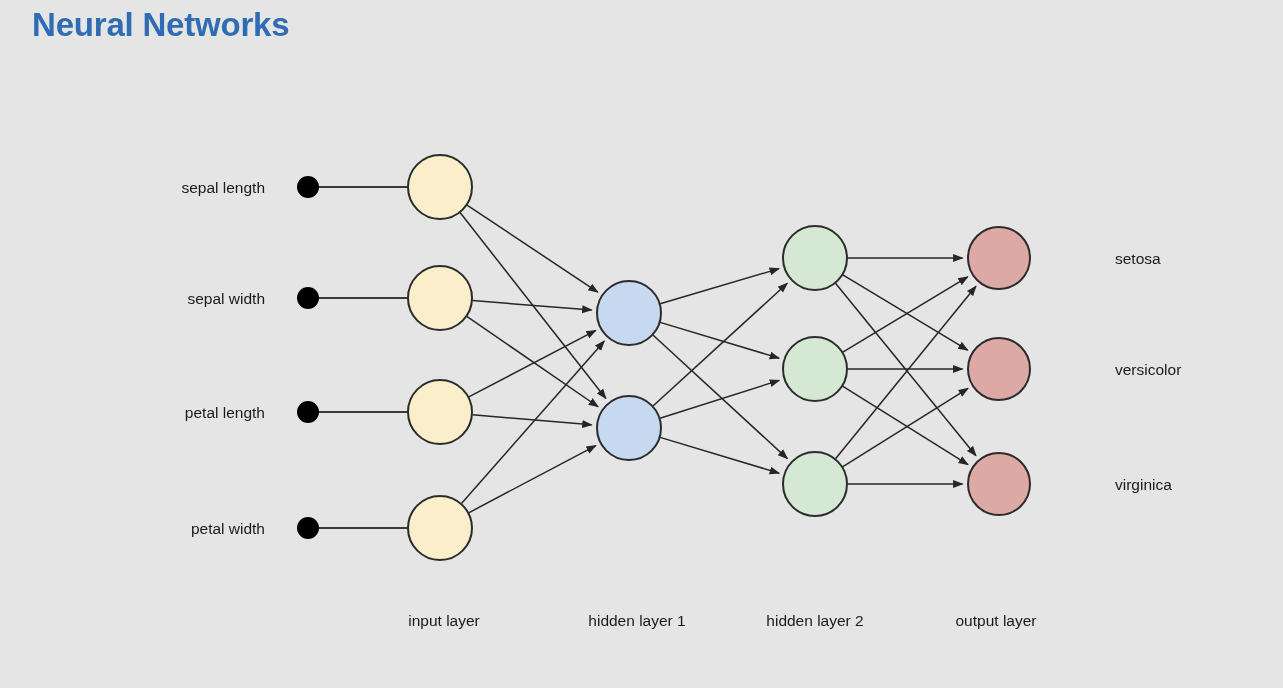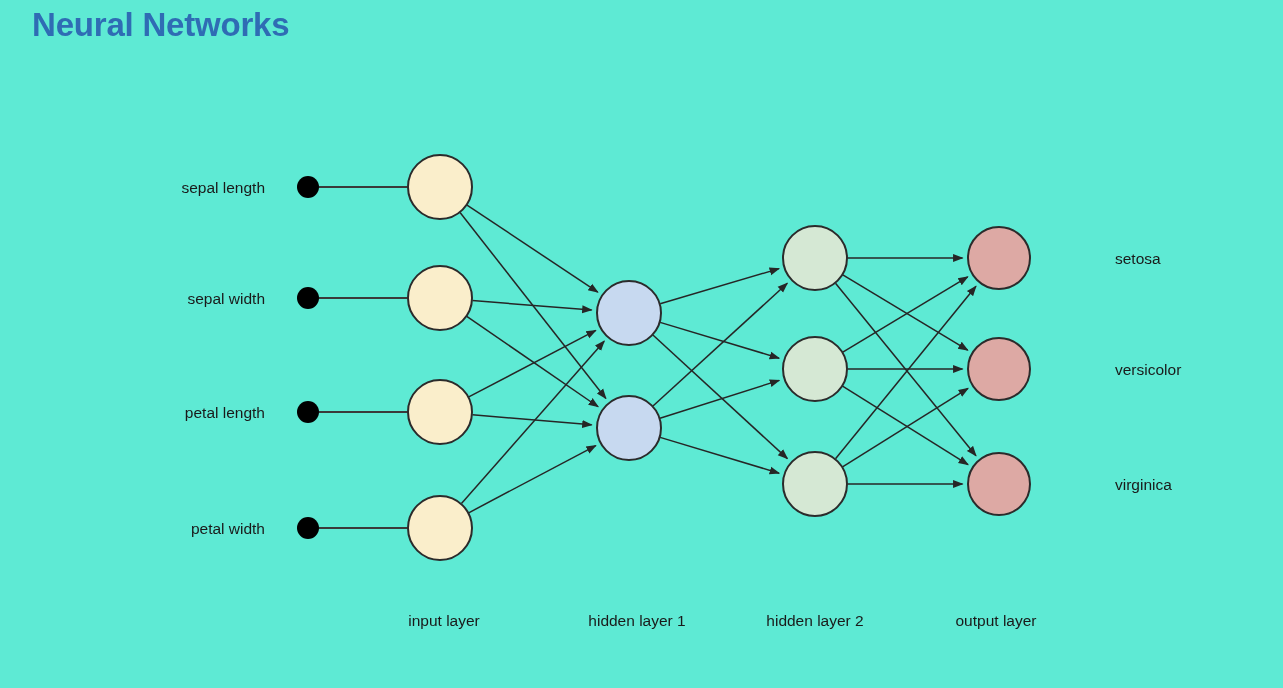--- a/index.html
+++ b/index.html
@@ -9,21 +9,21 @@
     background: #ffffff;
   }
   body {
     font-family: "Liberation Sans", sans-serif;
     -webkit-font-smoothing: antialiased;
   }
   #slide {
     position: relative;
     width: 1283px;
     height: 688px;
-    background: #5eead4;
+    background: #e5e5e5;
     overflow: hidden;
   }
   #slide-title {
     position: absolute;
     left: 32px;
     top: 4px;
     font-size: 33px;
     font-weight: bold;
     letter-spacing: -0.2px;
     color: #2F6CB4;

